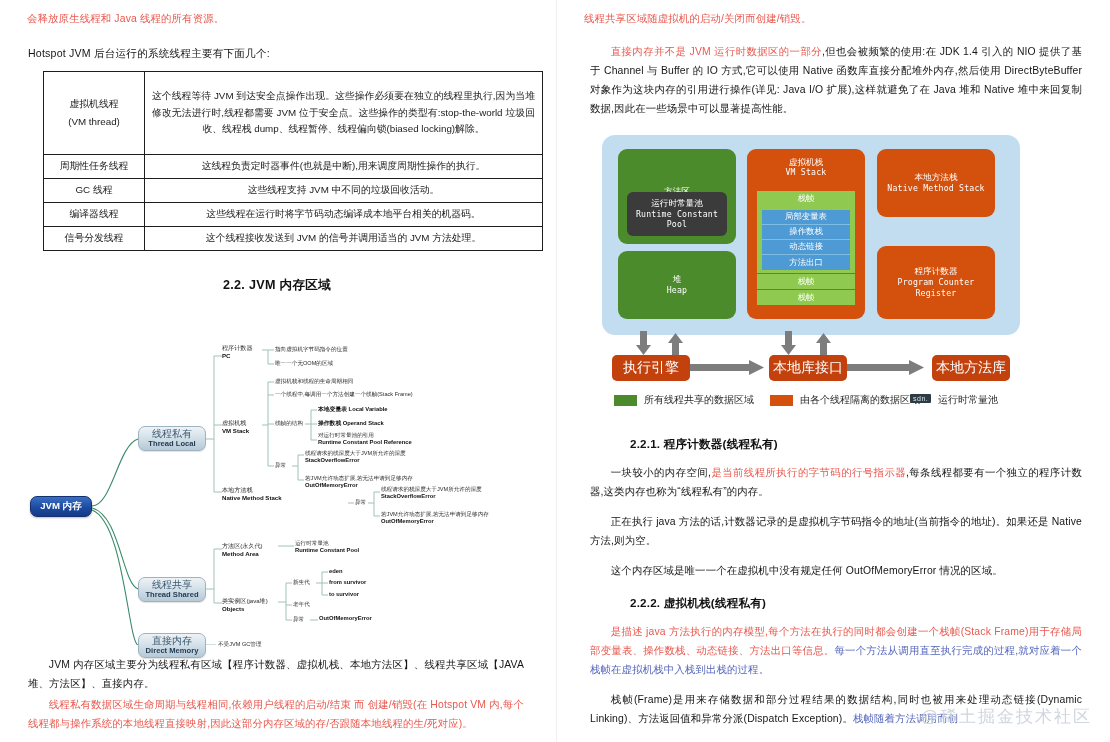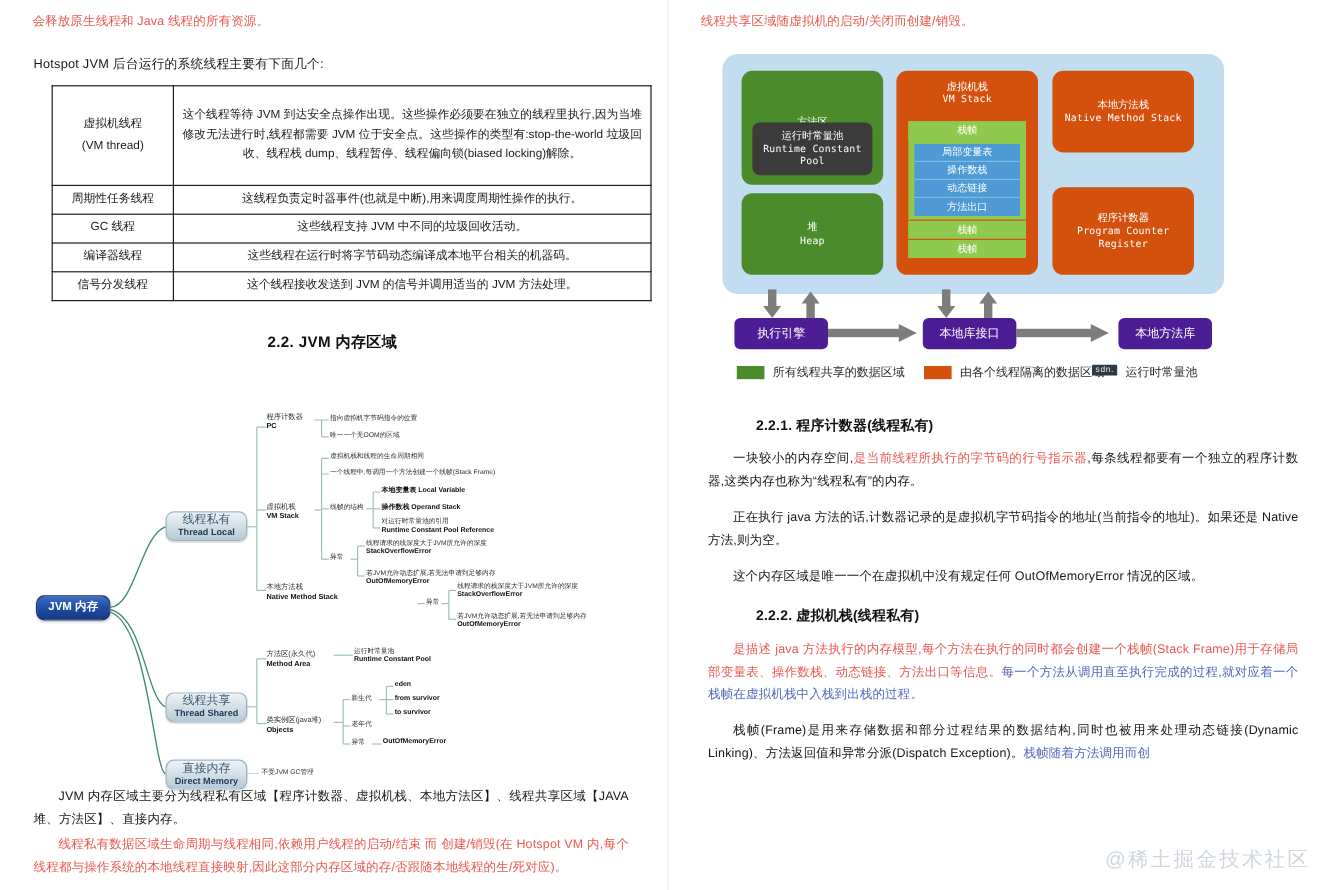--- a/index.html
+++ b/index.html
@@ -161,24 +161,24 @@
     position:absolute;
     background:#4d9ad4; color:#fff;
     display:flex; align-items:center; justify-content:center;
     font-family:"Liberation Sans","DejaVu Sans",sans-serif;
     font-size:8.4px;
     border-bottom:1px solid #7fbce2;
   }
 
   .bottom-box {
     position:absolute;
-    background:#4c1d95; color:#fff;
+    background:#c2410c; color:#fff;
     border-radius:5px;
     display:flex; align-items:center; justify-content:center;
-    font-size:10px;
+    font-size:14px;
     font-family:"Liberation Sans","DejaVu Sans",sans-serif;
   }
   .legend-sw { position:absolute; height:11px; width:23px; }
   .legend-tx { position:absolute; font-size:10px; color:#2a2a2a; white-space:nowrap; }
   .legend-blk{ position:absolute; background:#2d3b45; color:#dfe6ea; font-size:7px;
                padding:1px 3px; border-radius:1px; letter-spacing:.5px;}
 
   .watermark {
     position:absolute; right:18px; bottom:14px;
     font-size:17px; color:#cfd6de; letter-spacing:2px;
@@ -393,20 +393,25 @@
       <p class="para indent redp">线程私有数据区域生命周期与线程相同,依赖用户线程的启动/结束 而 创建/销毁(在 Hotspot VM 内,每个线程都与操作系统的本地线程直接映射,因此这部分内存区域的存/否跟随本地线程的生/死对应)。</p>
     </div>
   </div>
 
   <div class="col-divider"></div>
 
   <div class="col col-right">
 
     <div class="r-first para red">线程共享区域随虚拟机的启动/关闭而创建/销毁。</div>
 
+    <div class="r-pad">
+      <p class="para indent r-para2">
+        <span class="red">直接内存并不是 JVM 运行时数据区的一部分</span><span class="black">,但也会被频繁的使用:在 JDK 1.4 引入的 NIO 提供了基于 Channel 与 Buffer 的 IO 方式,它可以使用 Native 函数库直接分配堆外内存,然后使用 DirectByteBuffer 对象作为这块内存的引用进行操作(详见: Java I/O 扩展),这样就避免了在 Java 堆和 Native 堆中来回复制数据,因此在一些场景中可以显著提高性能。</span>
+      </p>
+    </div>
 
     <div class="jvm-diagram">
       <div class="jvm-outer"></div>
 
       <div class="jvm-box jvm-green" style="left:26px; top:18px; width:118px; height:95px;">
         <span class="cn">方法区</span>
         <span class="en">Method Area</span>
         <div class="jvm-box jvm-dark" style="left:9px; top:43px; width:100px; height:44px; border-radius:6px;">
           <span class="cn">运行时常量池</span>
           <span class="en">Runtime Constant Pool</span>

